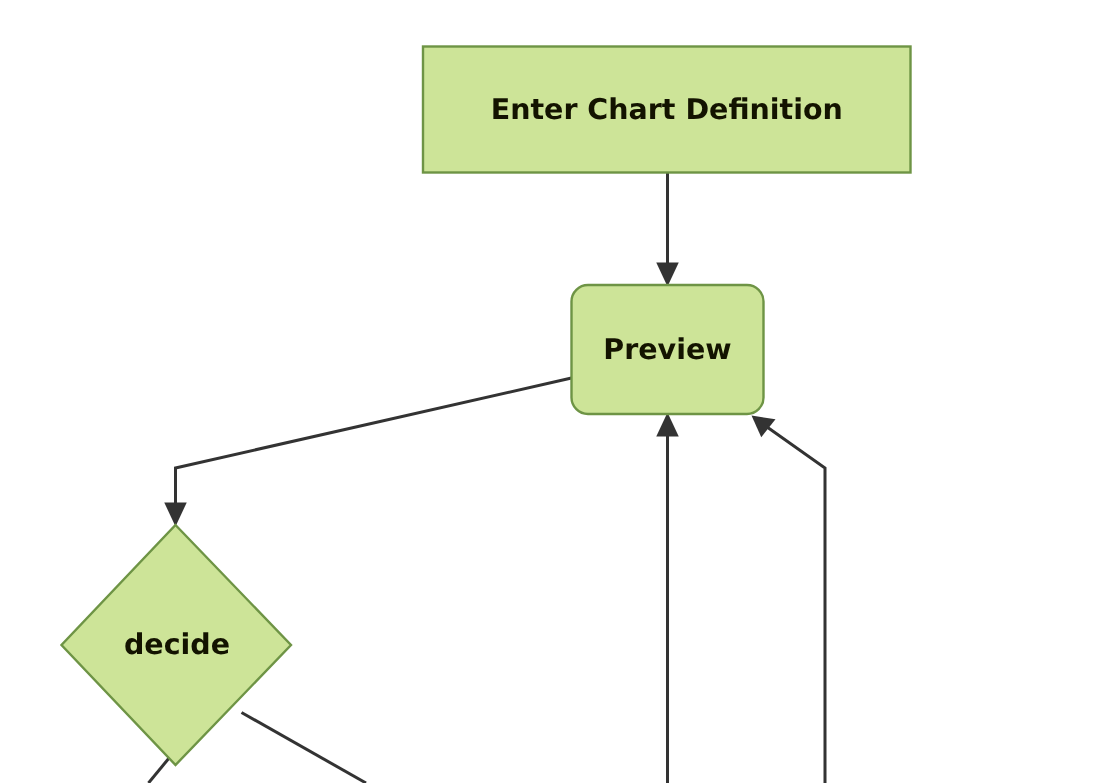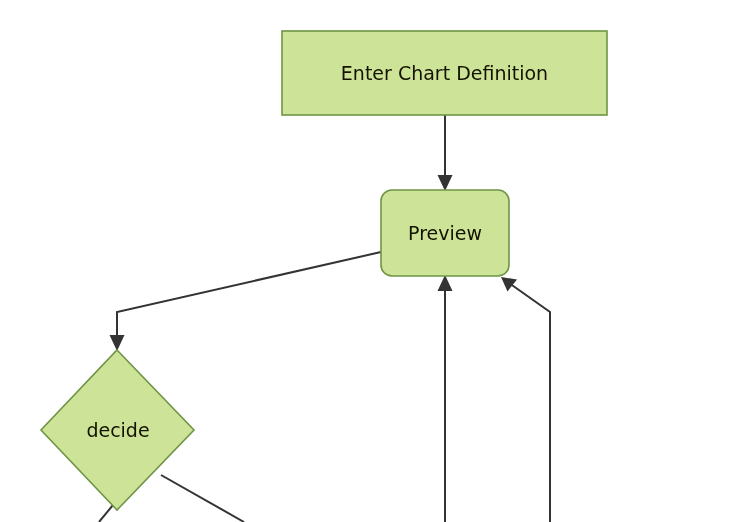--- a/index.html
+++ b/index.html
@@ -12,20 +12,21 @@
     width: 740px;
     height: 522px;
     overflow: hidden;
     font-family: "DejaVu Sans", sans-serif;
   }
   #diagram-root {
     position: relative;
     width: 740px;
     height: 522px;
     background: #ffffff;
+    font-weight: bold;
   }
   svg#flowchart-svg {
     position: absolute;
     top: 0;
     left: 0;
     width: 740px;
     height: 522px;
     display: block;
   }
   .node-shape {

